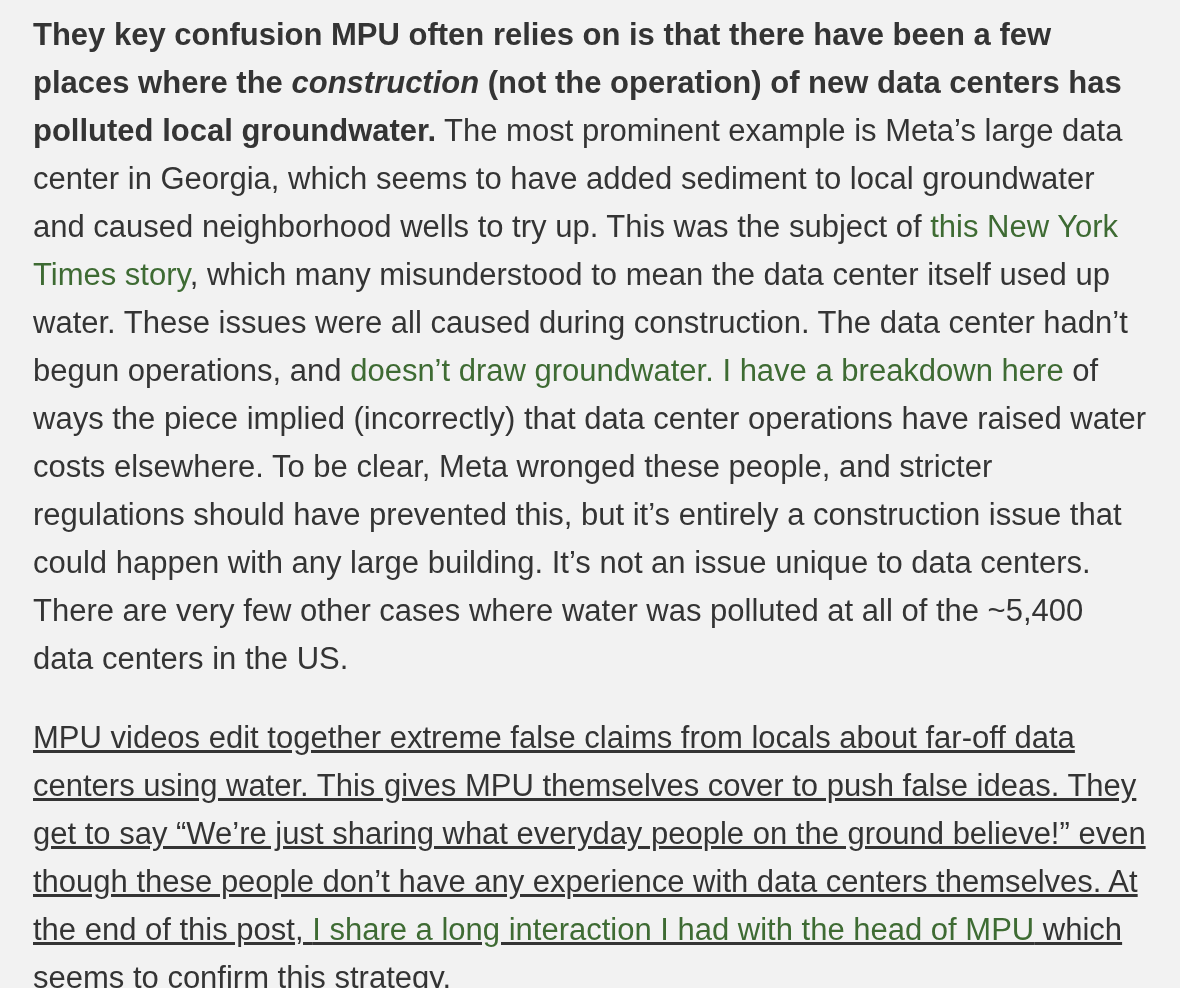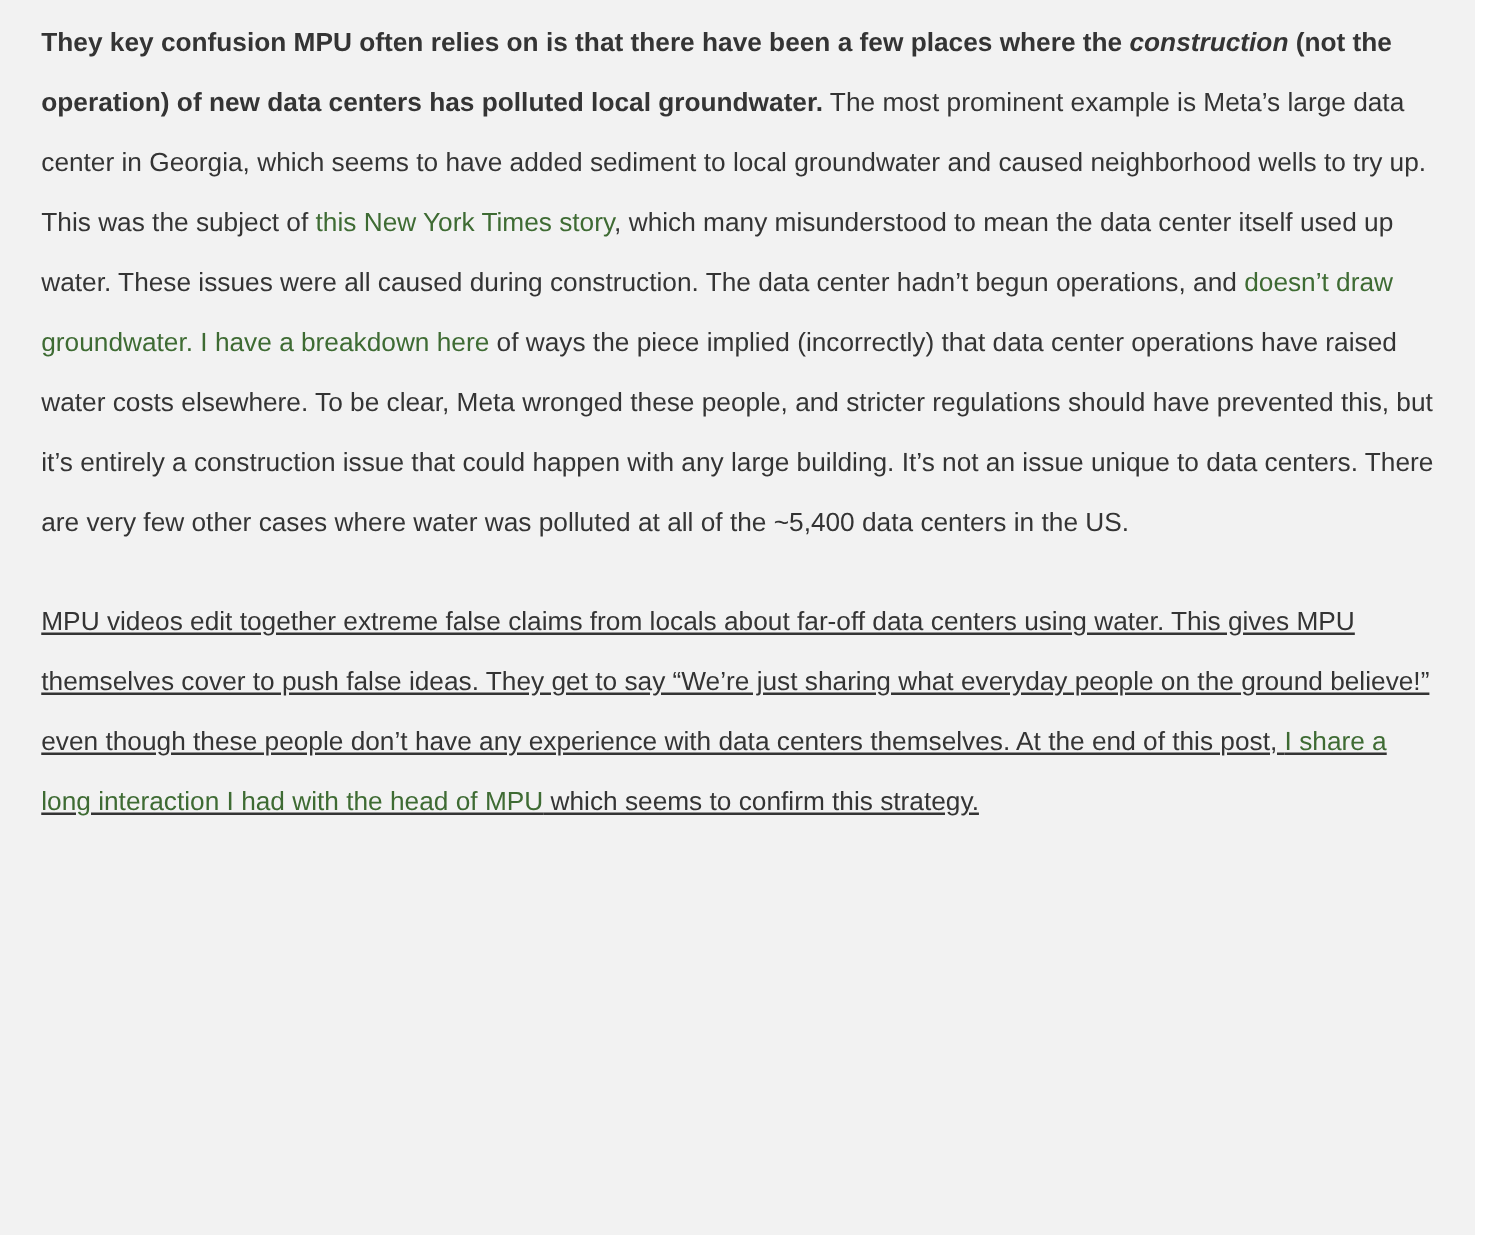--- a/index.html
+++ b/index.html
@@ -7,21 +7,21 @@
     padding: 0;
   }
   .page {
     width: 1180px;
     height: 988px;
     box-sizing: border-box;
     padding: 11px 33px 0 33px;
     background: var(--bg, #f2f2f2);
     color: var(--text, #343434);
     font-family: "Liberation Sans", sans-serif;
-    font-size: 21px;
+    font-size: 31px;
     line-height: 48px;
     overflow: hidden;
   }
   .post-body p.para {
     margin: 0;
   }
   .post-body p.para + p.para {
     margin-top: 31px;
     text-decoration: underline;
   }

